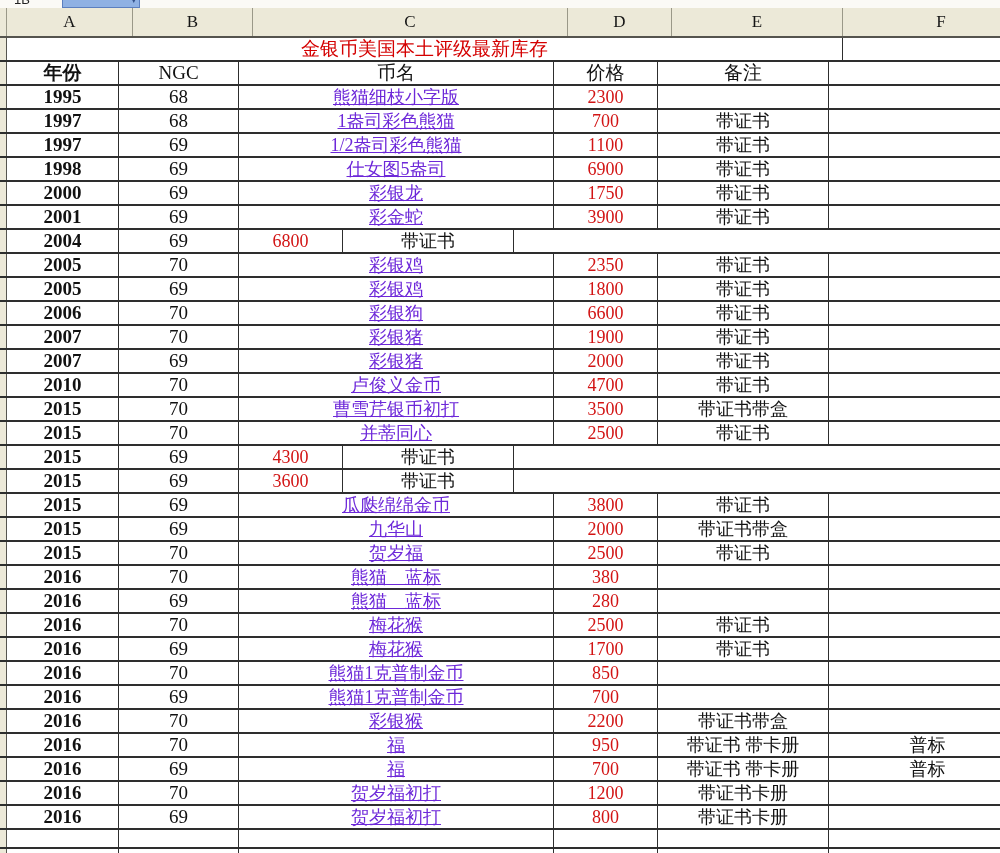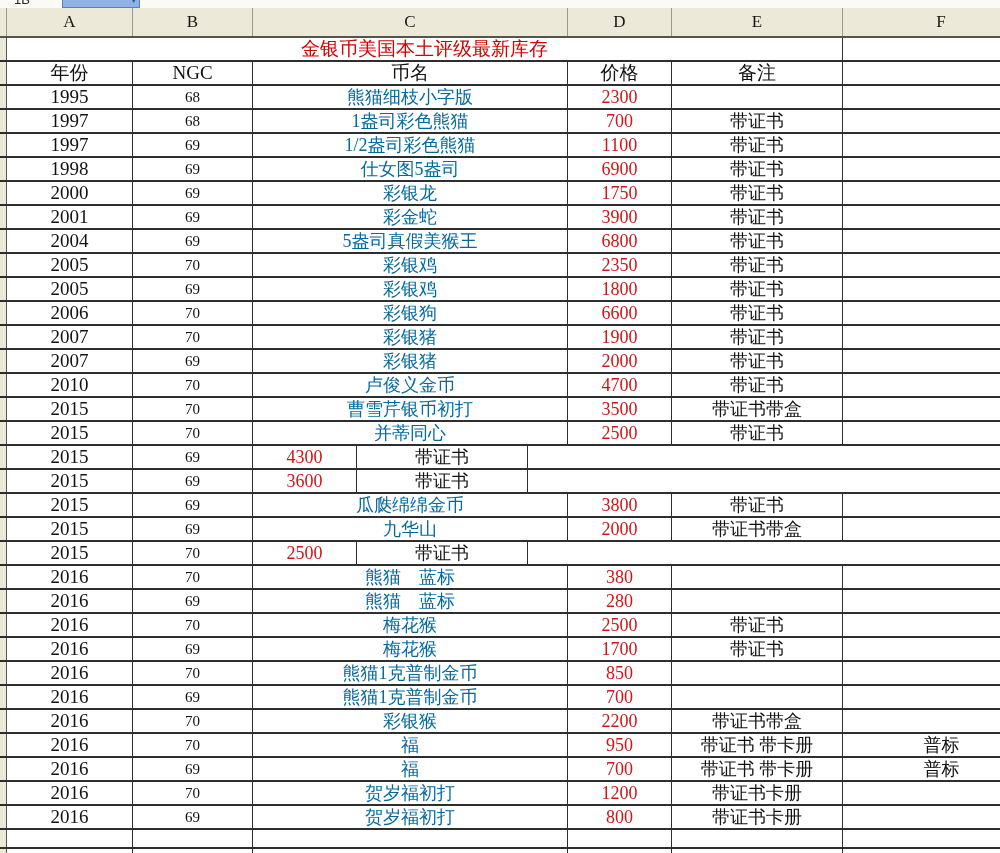--- a/index.html
+++ b/index.html
@@ -17,30 +17,30 @@
     background:#ece9d8;border-bottom:2px solid #55544e;box-sizing:border-box;}
   .corner{width:7px;height:100%;border-right:1px solid #9a9888;box-sizing:border-box;}
   .colcell{height:100%;display:flex;align-items:center;justify-content:center;
     border-right:1px solid #9a9888;box-sizing:border-box;font-size:17px;color:#151515;}
   
   .grid{position:absolute;left:0;top:38px;width:1040px;}
   .row{display:flex;height:24px;box-sizing:border-box;border-bottom:2px solid #2e2e2e;background:#fff;}
   .rh{width:7px;background:#ece9d8;border-right:1px solid #55544e;box-sizing:border-box;}
   .cell{display:flex;align-items:center;justify-content:center;box-sizing:border-box;
     border-right:1px solid #2e2e2e;font-size:18px;white-space:nowrap;overflow:hidden;}
-  .cA{width:126px;font-size:19px;}
-  .cB{width:120px;font-size:15px;}
+  .cA{width:112px;font-size:19px;font-weight:bold;}
+  .cB{width:120px;font-size:19px;}
   .cC{width:315px;}
   .cD{width:104px;}
   .cE{width:171px;}
   .cF{width:197px;border-right:none;}
   .merged-title{width:836px;font-size:19px;}
   .title-text{color:#d40000;}
   .hdr{font-size:19px;color:#111;}
-  .coin-link{color:#0369a1;cursor:pointer;}
+  .coin-link{color:#6d28d9;text-decoration:underline;cursor:pointer;}
   .price{color:#d21414;}
   .row.empty1{height:19px;}
   .row.empty2{height:14px;border-bottom:none;}
   .watermark{position:absolute;left:795px;top:810px;width:205px;
     font-family:"Liberation Sans","DejaVu Sans",sans-serif;font-weight:bold;font-size:23px;
     color:rgba(245,150,56,0.72);letter-spacing:0px;}
 </style>
 </head>
 <body>
 
@@ -148,23 +148,20 @@
             <span class="coin-link">彩金蛇</span>
           </div>
           <div class="cell cD price">3900</div>
           <div class="cell cE">带证书</div>
           <div class="cell cF"></div>
         </div>
         <div class="row">
           <div class="rh"></div>
           <div class="cell cA">2004</div>
           <div class="cell cB">69</div>
-          <div class="cell cC">
-            <span class="coin-link">5盎司真假美猴王</span>
-          </div>
           <div class="cell cD price">6800</div>
           <div class="cell cE">带证书</div>
           <div class="cell cF"></div>
         </div>
         <div class="row">
           <div class="rh"></div>
           <div class="cell cA">2005</div>
           <div class="cell cB">70</div>
           <div class="cell cC">
             <span class="coin-link">彩银鸡</span>
@@ -285,20 +282,23 @@
             <span class="coin-link">九华山</span>
           </div>
           <div class="cell cD price">2000</div>
           <div class="cell cE">带证书带盒</div>
           <div class="cell cF"></div>
         </div>
         <div class="row">
           <div class="rh"></div>
           <div class="cell cA">2015</div>
           <div class="cell cB">70</div>
+          <div class="cell cC">
+            <span class="coin-link">贺岁福</span>
+          </div>
           <div class="cell cD price">2500</div>
           <div class="cell cE">带证书</div>
           <div class="cell cF"></div>
         </div>
         <div class="row">
           <div class="rh"></div>
           <div class="cell cA">2016</div>
           <div class="cell cB">70</div>
           <div class="cell cC">
             <span class="coin-link">熊猫　蓝标</span>

